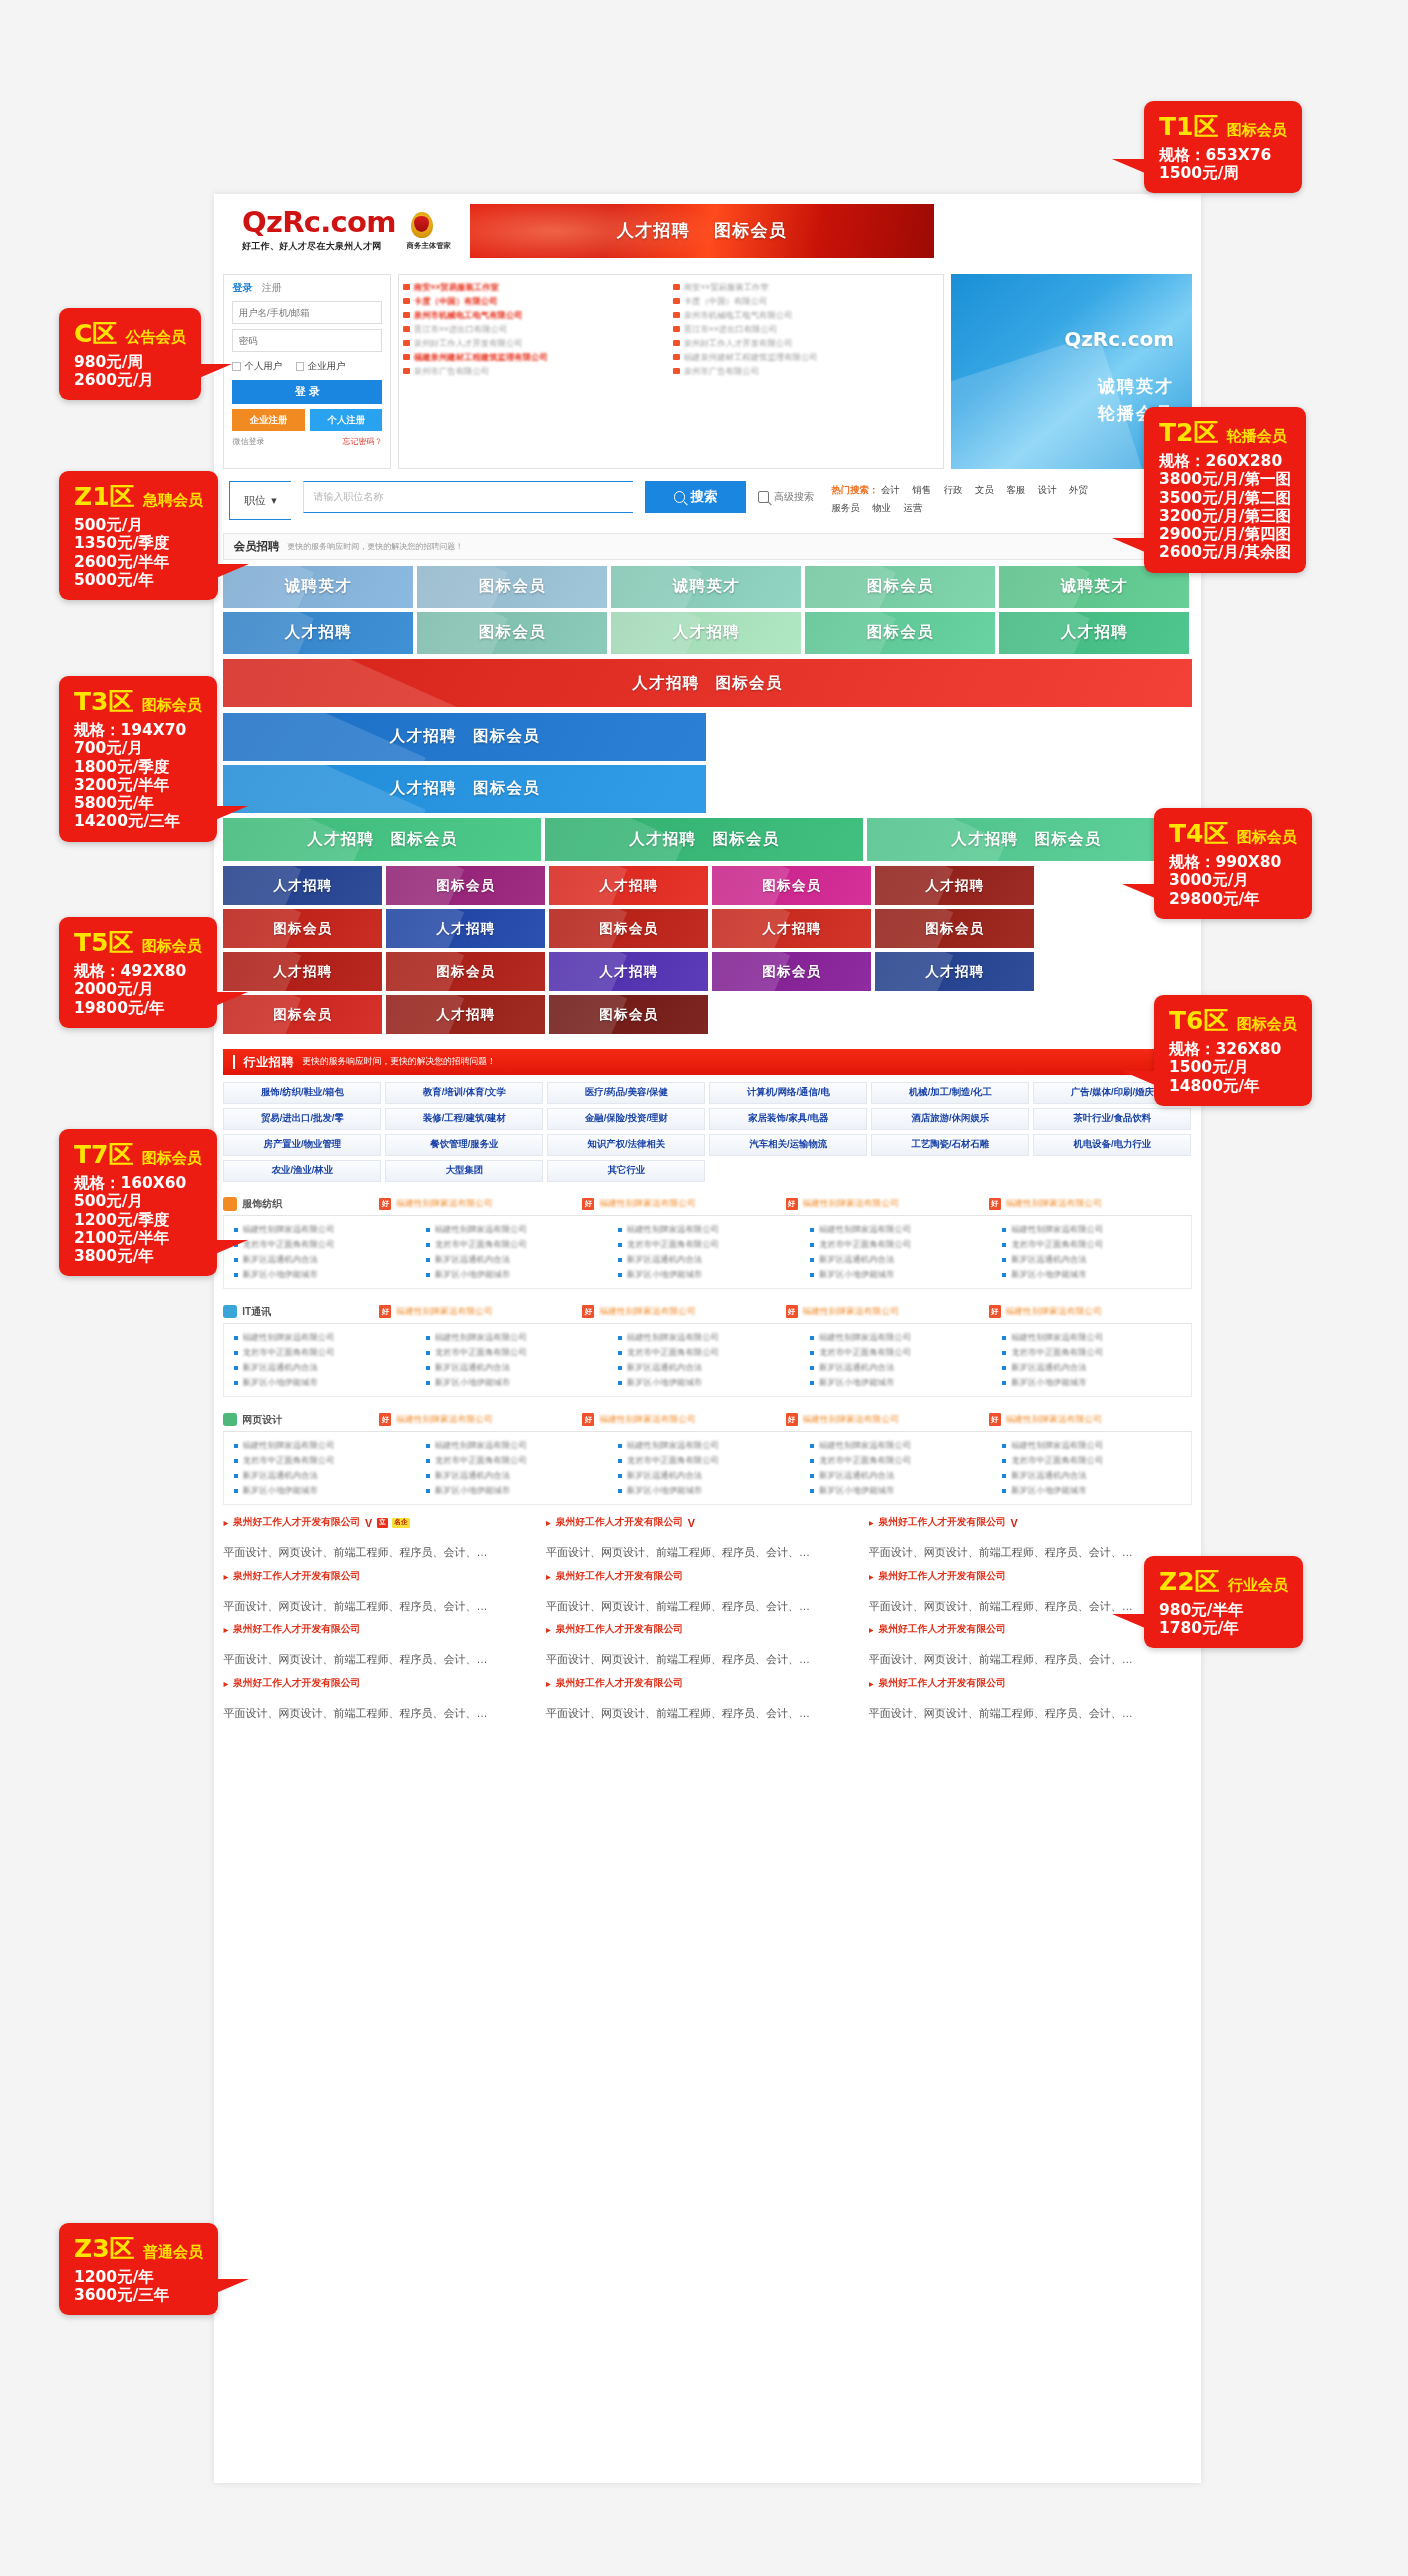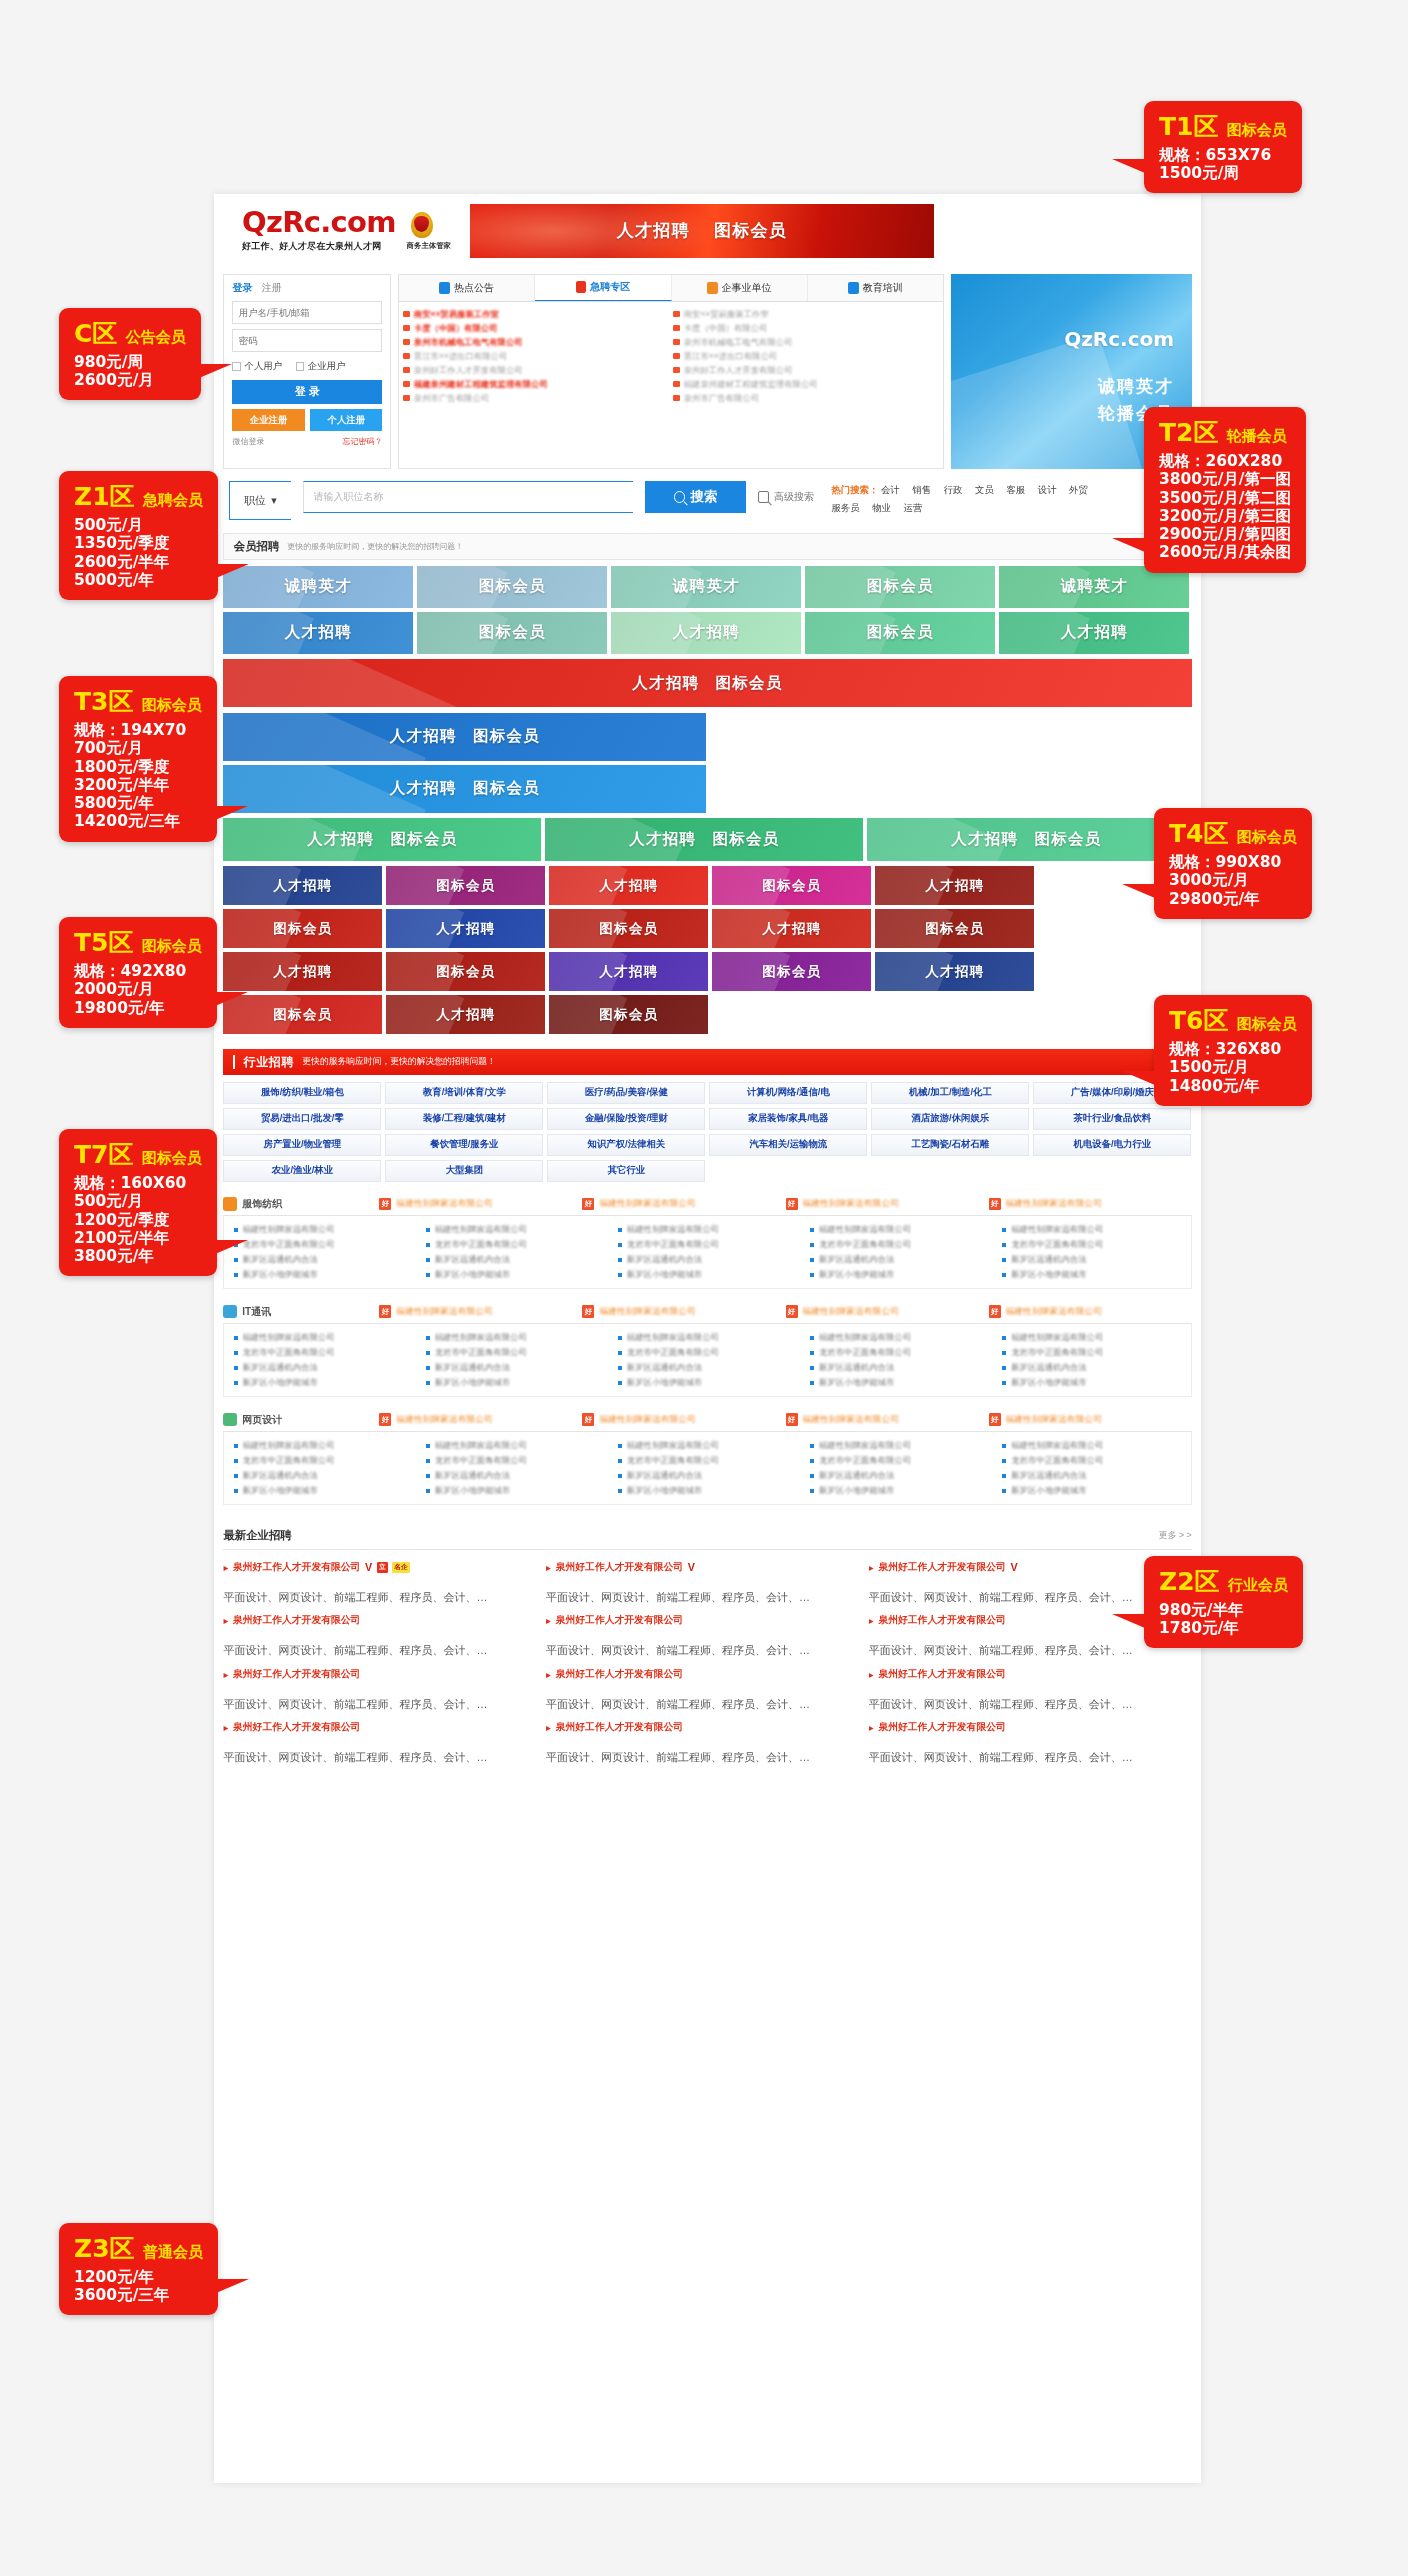--- a/index.html
+++ b/index.html
@@ -216,38 +216,20 @@
         <span class="reg-ent">企业注册</span>
         <span class="reg-per">个人注册</span>
       </div>
       <div class="login-links">
         <span>微信登录</span>
         <span class="forget">忘记密码？</span>
       </div>
     </div>
 
     <div class="notice-box">
-      <div class="notice-tabs">
-        <div class="ntab">
-          <i class="ico-sq" style="background:#1a86e0"></i>
-          <span>热点公告</span>
-          </div>
-        <div class="ntab active">
-          <i class="ico-sq" style="background:#e8341f"></i>
-          <span>急聘专区</span>
-          </div>
-        <div class="ntab">
-          <i class="ico-sq" style="background:#f18a21"></i>
-          <span>企事业单位</span>
-          </div>
-        <div class="ntab" style="border-right:none">
-          <i class="ico-sq" style="background:#1a86e0"></i>
-          <span>教育培训</span>
-          </div>
-      </div>
       <div class="notice-cols">
         <div class="ncol">
           <div class="nitem hot">
               <b></b>
               <span>南安××贸易服装工作室</span>
             </div>
           <div class="nitem hot">
               <b></b>
               <span>卡度（中国）有限公司</span>
             </div>
@@ -843,24 +825,20 @@
             </div>
             <div class="li">
               <i></i>
               <span>新罗区小地伊能城市</span>
             </div>
           </div>
         </div>
       </div>
     </div>
 
-  <div class="lj-title">
-    <span class="t">最新企业招聘</span>
-    <span class="more">更多 &gt; &gt;</span>
-  </div>
   <div class="lj-grid" id="ljgrid">
       <div class="lj">
      <div class="n">泉州好工作人才开发有限公司<span class="v">V</span>
       <span class="tag">立</span>
       <span class="tag2">名企</span></div>
      <div class="d">平面设计、网页设计、前端工程师、程序员、会计、…</div>
       </div>
       <div class="lj">
      <div class="n">泉州好工作人才开发有限公司<span class="v">V</span></div>
      <div class="d">平面设计、网页设计、前端工程师、程序员、会计、…</div>

